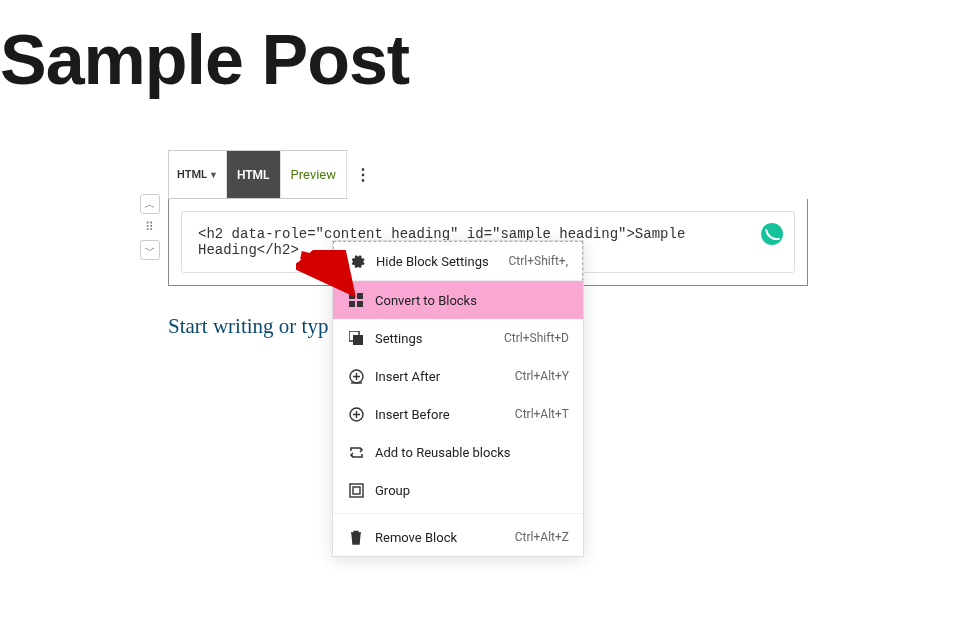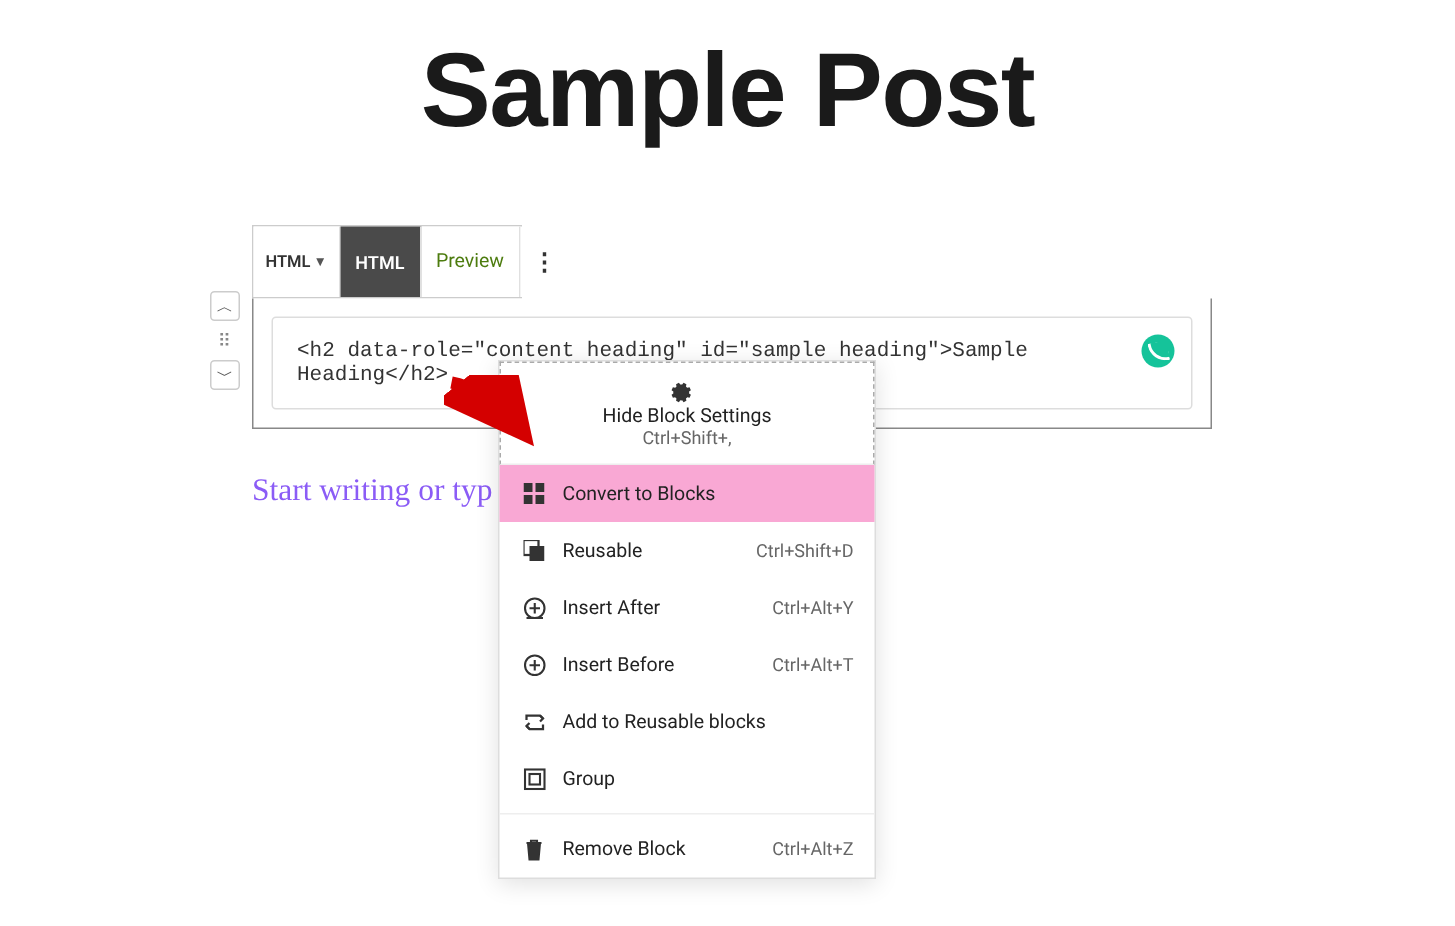--- a/index.html
+++ b/index.html
@@ -10,21 +10,21 @@
     width: 970px;
     height: 617px;
     position: relative;
     overflow: hidden;
   }
   .page-title {
     font-family: -apple-system, "Segoe UI", Arial, sans-serif;
     font-weight: 800;
     font-size: 70px;
     color: #1a1a1a;
-    text-align: center;
+    text-align: left;
     margin: 20px 0 50px 0;
     letter-spacing: -1px;
   }
   .editor-area {
     position: relative;
     width: 650px;
     margin-left: 140px;
   }
   .block-toolbar {
     display: flex;
@@ -133,21 +133,21 @@
     font-size: 12px;
     color: #888;
     letter-spacing: 1px;
     line-height: 4px;
     cursor: grab;
   }
 
   .placeholder-line {
     font-family: Georgia, serif;
     font-size: 21px;
-    color: #8b5cf6;
+    color: #0c4a6e;
     margin-top: 28px;
     margin-left: 28px;
   }
 
   
   .dropdown {
     position: absolute;
     left: 332px;
     top: 240px;
     width: 252px;
@@ -158,21 +158,21 @@
     color: #222;
   }
   .dd-item {
     display: flex;
     align-items: center;
     padding: 10px 14px;
     cursor: pointer;
     position: relative;
   }
   .dd-item.hover { background: #f9a8d4; }
-  .dd-item.top { border: 1px dashed #aaa; border-bottom: 1px solid #eee; flex-direction: column; }
+  .dd-item.top { border: 1px dashed #aaa; border-bottom: 1px solid #eee; }
   .dd-icon {
     width: 18px;
     height: 18px;
     margin-right: 10px;
     display: flex;
     align-items: center;
     justify-content: center;
     color: #333;
   }
   .dd-label { flex: 1; }
@@ -239,21 +239,21 @@
     </span>
     <span class="dd-label">Convert to Blocks</span>
   </div>
   <div class="dd-item">
     <span class="dd-icon">
       <svg width="14" height="14" viewBox="0 0 14 14">
           <rect x="0" y="0" width="10" height="10" fill="none" stroke="#333" stroke-width="1.5"></rect>
           <rect x="4" y="4" width="10" height="10" fill="#333"></rect>
         </svg>
     </span>
-    <span class="dd-label">Reusable</span>
+    <span class="dd-label">Settings</span>
     <span class="dd-short">Ctrl+Shift+D</span>
   </div>
   <div class="dd-item">
     <span class="dd-icon">
       <svg width="15" height="15" viewBox="0 0 15 15">
           <circle cx="7.5" cy="7.5" r="6.5" fill="none" stroke="#333" stroke-width="1.4"></circle>
           <path d="M7.5 4v7M4 7.5h7" stroke="#333" stroke-width="1.4"></path>
           <line x1="2" y1="14" x2="13" y2="14" stroke="#333" stroke-width="1.4"></line>
         </svg>
     </span>

